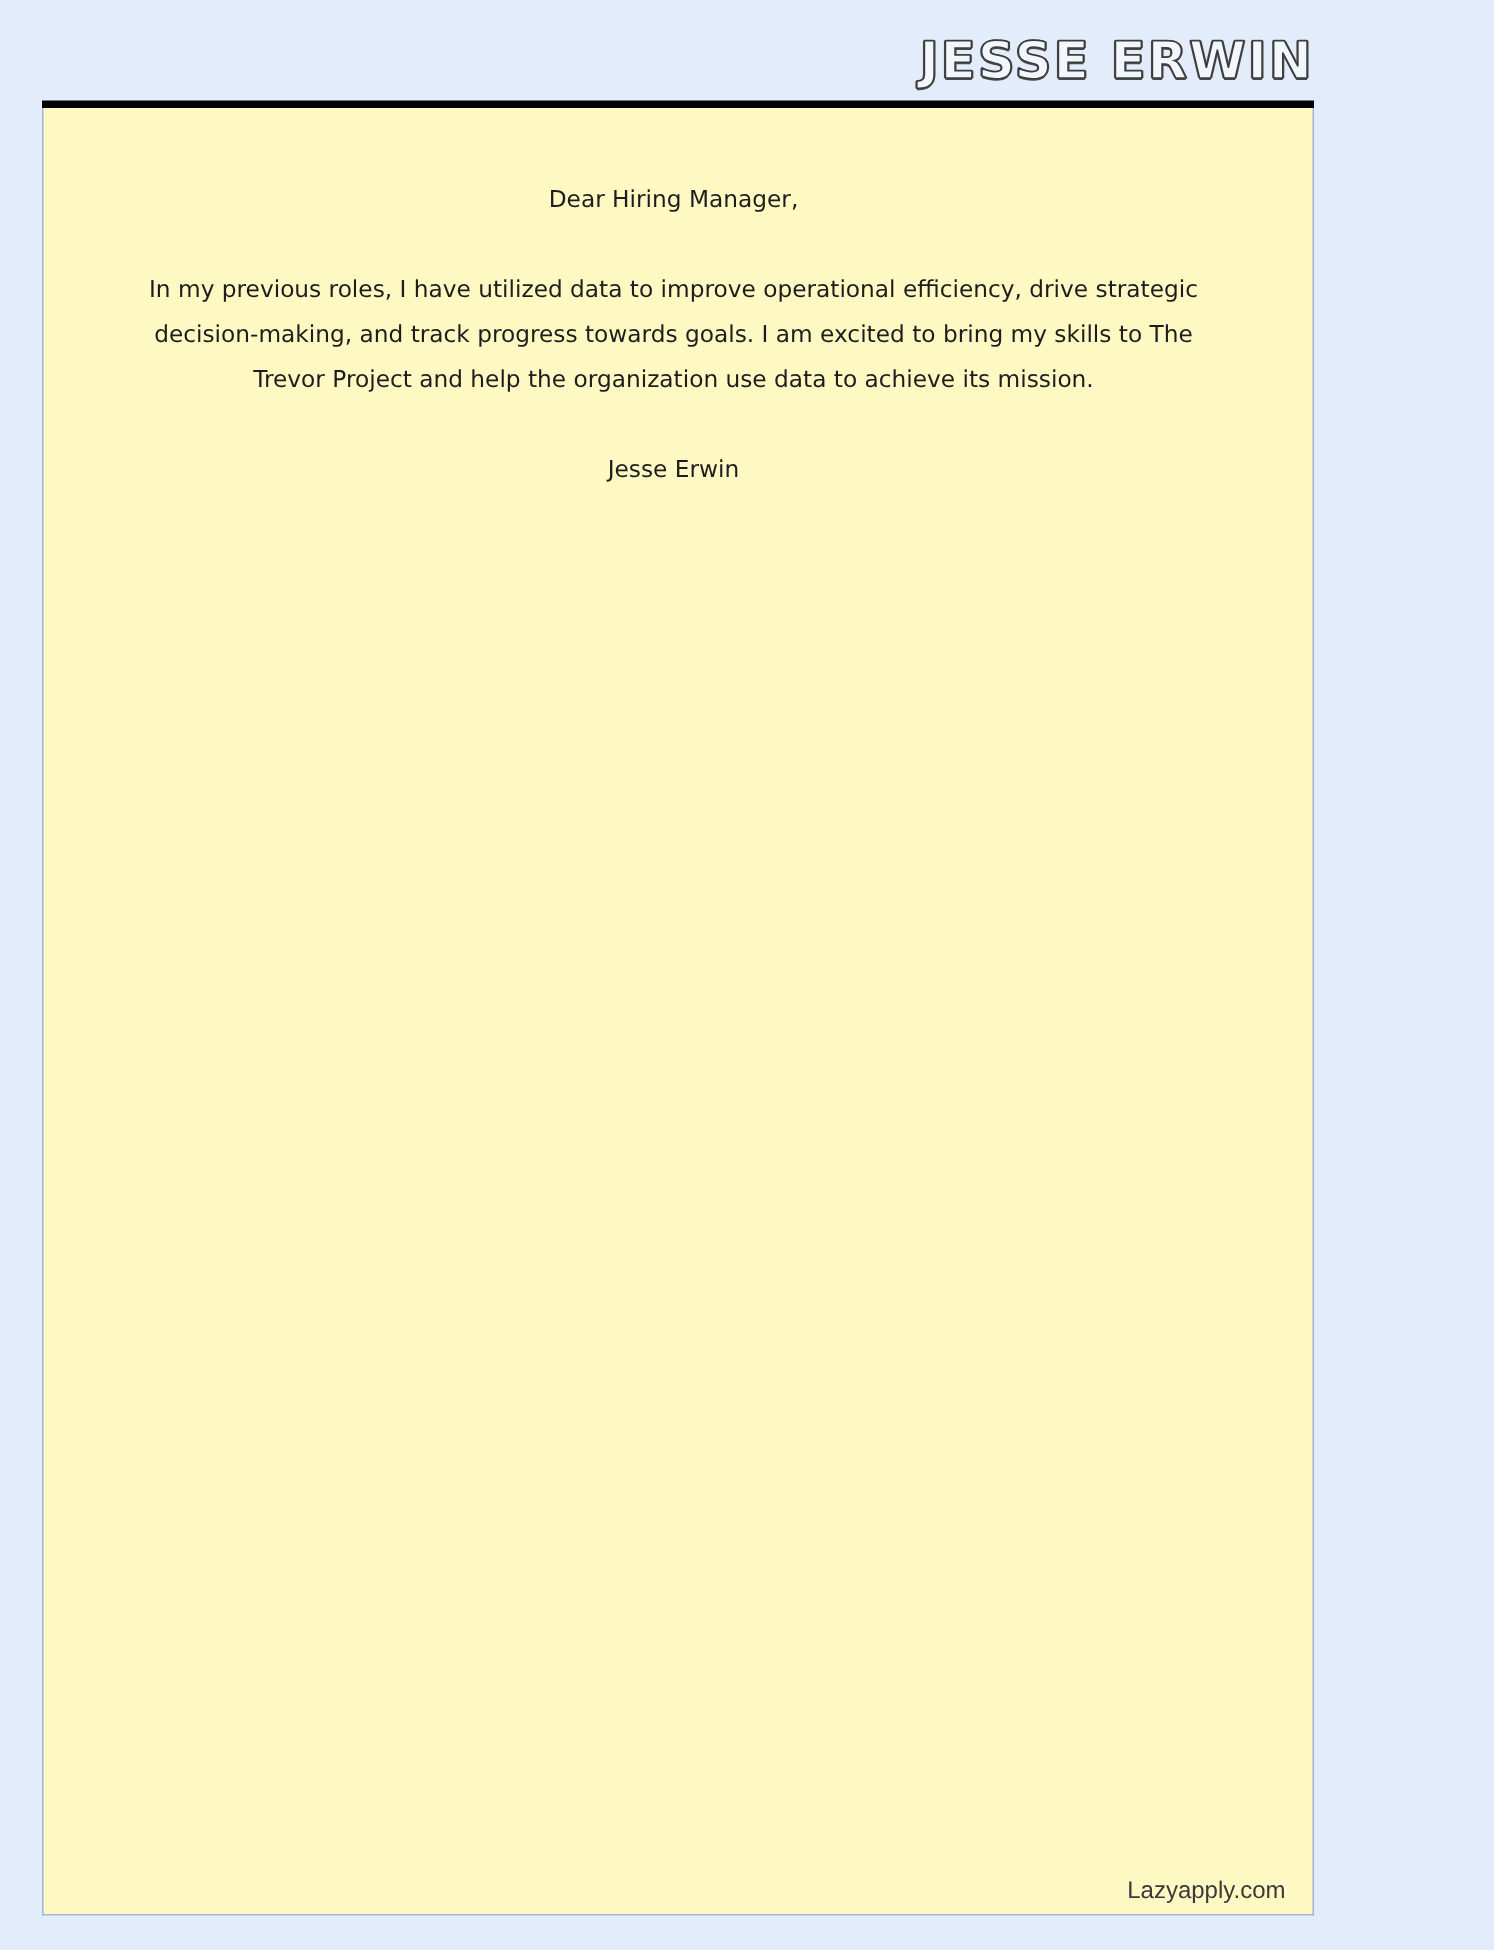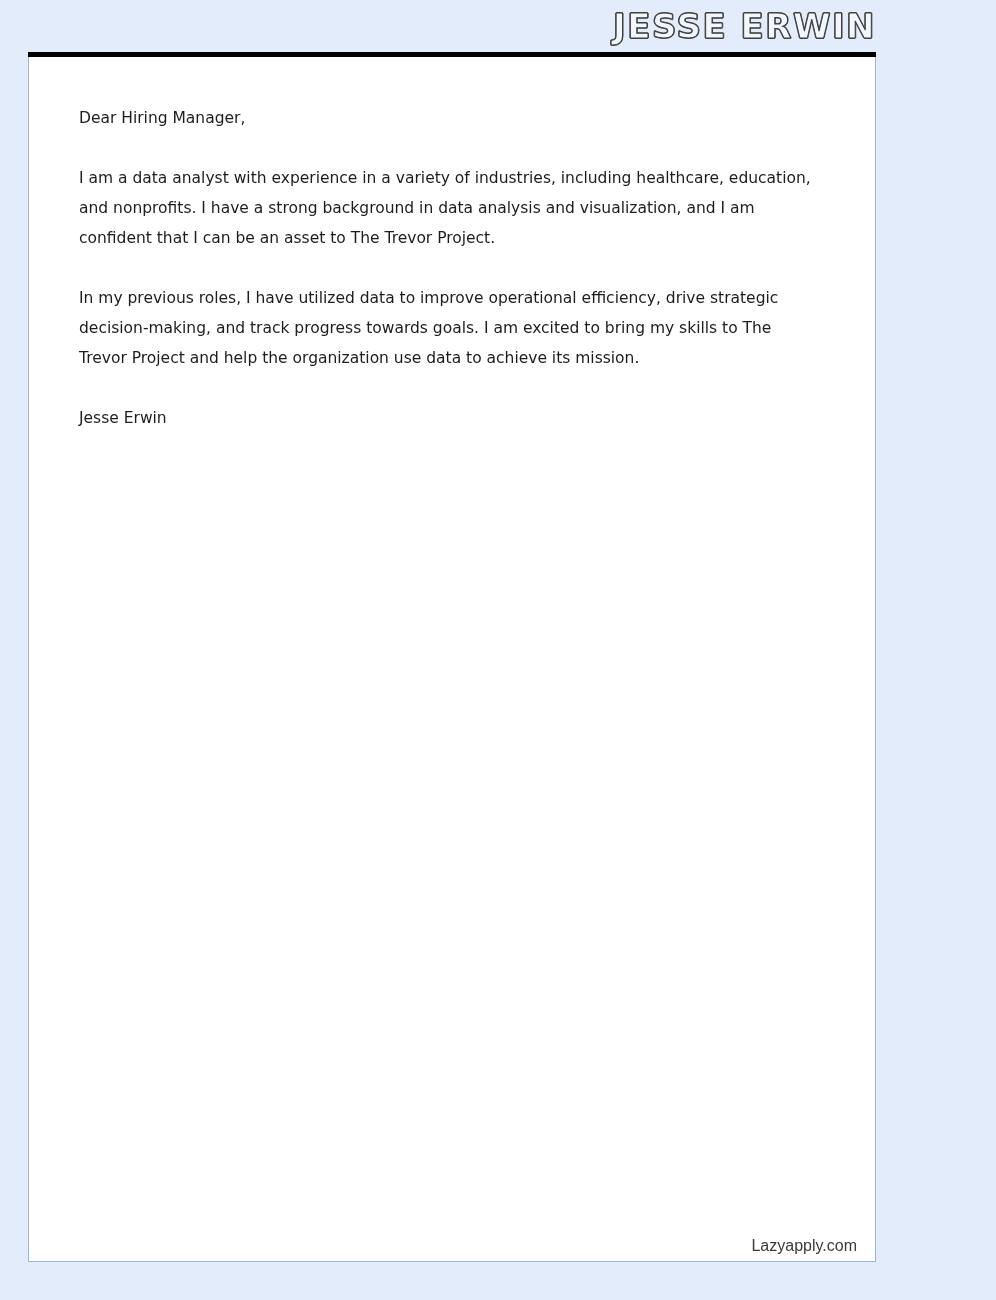--- a/index.html
+++ b/index.html
@@ -11,22 +11,23 @@
     height: 1300px;
     background: #e3ecfb;
     font-family: "DejaVu Sans", sans-serif;
     overflow: hidden;
   }
   .page {
     position: relative;
     width: 904px;
     height: 1300px;
     box-sizing: border-box;
-    padding: 4px 28px 18px 28px;
+    padding: 19px 28px 18px 28px;
     background: #e3ecfb;
+    text-align: center;
   }
   .header {
     position: relative;
     height: 46px;
   }
   .header-name {
     position: absolute;
     right: 0px;
     top: 0px;
     font-family: "DejaVu Sans", sans-serif;
@@ -44,21 +45,21 @@
     white-space: nowrap;
   }
   .rule {
     height: 5px;
     background: #000000;
     width: 100%;
     margin-top: 2px;
   }
   .sheet {
     position: relative;
-    background: #ffffff;
+    background: #fef9c3;
     border: 1px solid #9db4dd;
     border-top: none;
     width: 100%;
     height: 1205px;
     box-sizing: border-box;
     padding: 46px 56px 10px 50px;
   }
   .letter {
     font-family: "DejaVu Sans", sans-serif;
     font-size: 15.5px;
@@ -101,21 +102,20 @@
   </div>
 
   <div class="rule"></div>
 
   <div class="sheet">
     <div class="letter">
 
       <p class="tight">Dear Hiring Manager,</p>
 
 
-      <p>I am a data analyst with experience in a variety of industries, including healthcare, education, and nonprofits. I have a strong background in data analysis and visualization, and I am confident that I can be an asset to The Trevor Project.</p>
 
       <p>In my previous roles, I have utilized data to improve operational efficiency, drive strategic decision-making, and track progress towards goals. I am excited to bring my skills to The Trevor Project and help the organization use data to achieve its mission.</p>
 
 
 
       <p class="signer">Jesse Erwin</p>
 
 
     </div>
 

